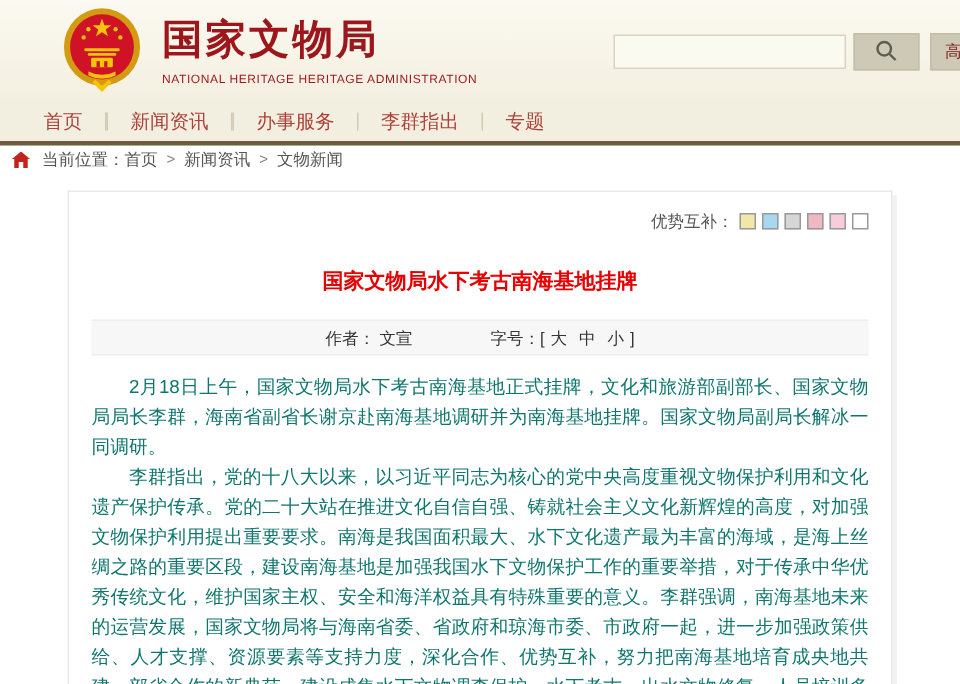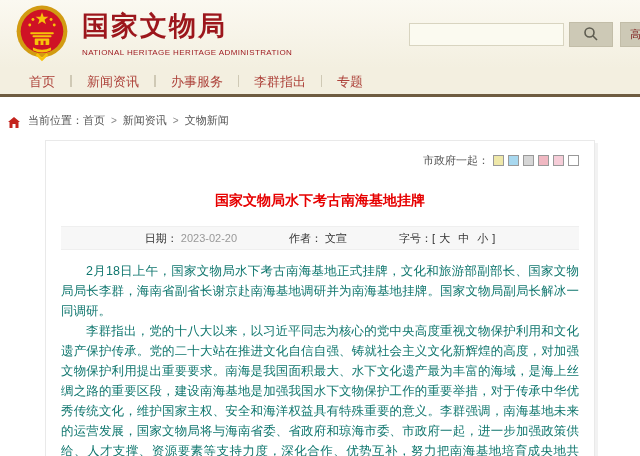--- a/index.html
+++ b/index.html
@@ -1,39 +1,39 @@
 <!DOCTYPE html>
 <html><head>
 <meta charset="utf-8">
 <style>
   * { margin:0; padding:0; box-sizing:border-box; }
   html,body { background:#fff; }
   body { font-family:"Liberation Sans","DejaVu Sans",sans-serif; }
   .page { position:relative; width:640px; height:456px; overflow:hidden; background:#fff; margin:0 auto; }
 
   
-  .site-header { position:relative; height:68px; background:linear-gradient(#fbf9f1,#f3efe0); display:flex; align-items:center; padding-left:14px; }
+  .site-header { position:relative; height:68px; background:linear-gradient(#fbf9f1,#f3efe0); display:flex; align-items:center; padding-left:40px; }
   .logo { width:56px; height:58px; flex:0 0 auto; }
   .titles { margin-left:12px; }
   .site-title { font-size:27px; font-weight:bold; color:#9c161c; letter-spacing:2px; line-height:30px; }
   .site-subtitle { margin-top:7px; font-size:8px; color:#9c161c; letter-spacing:0.4px; }
   .search-area { margin-left:auto; display:flex; align-items:center; margin-right:-22px; }
   .search-input { width:155px; height:23px; background:#fbfaf0; border:1px solid #d8d4c0; outline:none; padding:0 6px; font-size:11px; color:#333; }
   .search-btn { width:44px; height:25px; margin-left:5px; background:#cdc9b6; border:1px solid #c2bda8; display:flex; align-items:center; justify-content:center; cursor:pointer; }
   .adv-btn { width:42px; height:25px; margin-left:7px; background:#cdc9b6; border:1px solid #c2bda8; color:#7d1a18; font-size:11px; cursor:pointer; }
   .red-strip { position:absolute; top:0; right:18px; width:6px; height:19px; background:#c30d23; }
 
   
   .main-nav { height:29px; background:#f3efe0; border-bottom:3px solid #6e5c41; display:flex; align-items:center; padding-left:14px; }
   .nav-list { display:flex; align-items:center; list-style:none; }
   .nav-item { font-size:13px; color:#ad423a; text-decoration:none; padding:0 15px; cursor:pointer; white-space:nowrap; }
   .nav-sep { width:1px; height:12px; background:#cfc9b5; display:inline-block; }
 
   
-  .breadcrumb { margin-top:13px; padding-left:8px; height:18px; display:flex; align-items:flex-end; font-size:11px; color:#555; }
+  .breadcrumb { padding-left:8px; height:18px; display:flex; align-items:center; font-size:11px; color:#555; }
   .breadcrumb .home-icon { margin-right:8px; display:flex; }
   .crumb { color:#555; text-decoration:none; cursor:pointer; }
   .crumb-sep { margin:0 6px; color:#888; font-size:10px; }
 
   
   .card { margin:12px auto 0; width:550px; height:340px; background:#fff; border:1px solid #e9e9e9; box-shadow:3px 3px 0 rgba(0,0,0,0.05); padding:12px 15px 0; }
   .eye-row { display:flex; justify-content:flex-end; align-items:center; font-size:11px; color:#555; gap:4px; }
   .swatch { width:11px; height:11px; border:1px solid #999; display:inline-block; cursor:pointer; }
   .article-title { text-align:center; font-size:14px; font-weight:bold; color:#e60000; margin:24px 0 16px; }
   .meta-bar { height:24px; background:#f7f7f7; border-top:1px solid #efefef; border-bottom:1px solid #efefef; display:flex; align-items:center; justify-content:center; gap:52px; font-size:11px; color:#333; }
@@ -116,37 +116,34 @@
         <a class="crumb">新闻资讯</a>
         <span class="crumb-sep">&gt;</span>
         <a class="crumb">文物新闻</a>
       </span>
   </div>
 
   <main>
     <div class="card">
 
       <div class="eye-row">
-        <span>市政府一起：</span>
+        <span>优势互补：</span>
         <span id="swatches" style="display:flex;gap:4px;">
             <span class="swatch" style="background: rgb(239, 232, 169);"></span>
             <span class="swatch" style="background: rgb(168, 216, 239);"></span>
             <span class="swatch" style="background: rgb(214, 214, 214);"></span>
             <span class="swatch" style="background: rgb(240, 184, 194);"></span>
             <span class="swatch" style="background: rgb(246, 205, 216);"></span>
             <span class="swatch" style="background: rgb(255, 255, 255);"></span>
           </span>
       </div>
 
       <h1 class="article-title">国家文物局水下考古南海基地挂牌</h1>
 
       <div class="meta-bar">
-        <span>
-          <span>日期：</span><span class="meta-date-val">2023-02-20</span>
-        </span>
         <span>
           <span>作者：</span><span class="meta-author-val">文宣</span>
         </span>
         <span>
           <span>字号：</span><span>[</span><span id="fs-options"><span class="fs-opt">大</span><span class="fs-opt">中</span><span class="fs-opt">小</span></span><span>]</span>
         </span>
       </div>
 
       <div class="article-body" id="paragraphs">
           <p>2月18日上午，国家文物局水下考古南海基地正式挂牌，文化和旅游部副部长、国家文物局局长李群，海南省副省长谢京赴南海基地调研并为南海基地挂牌。国家文物局副局长解冰一同调研。</p>

